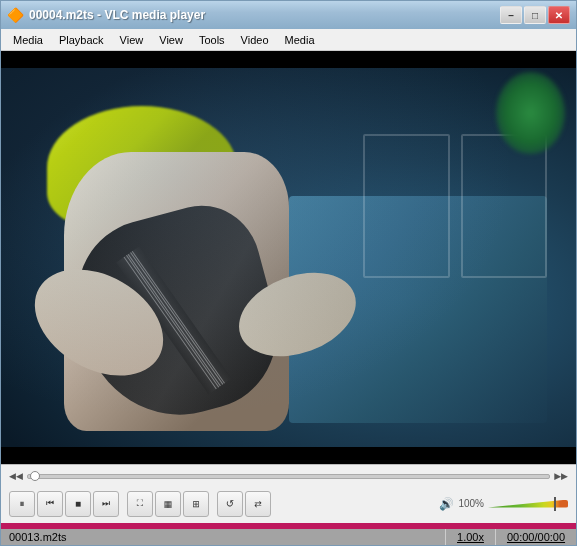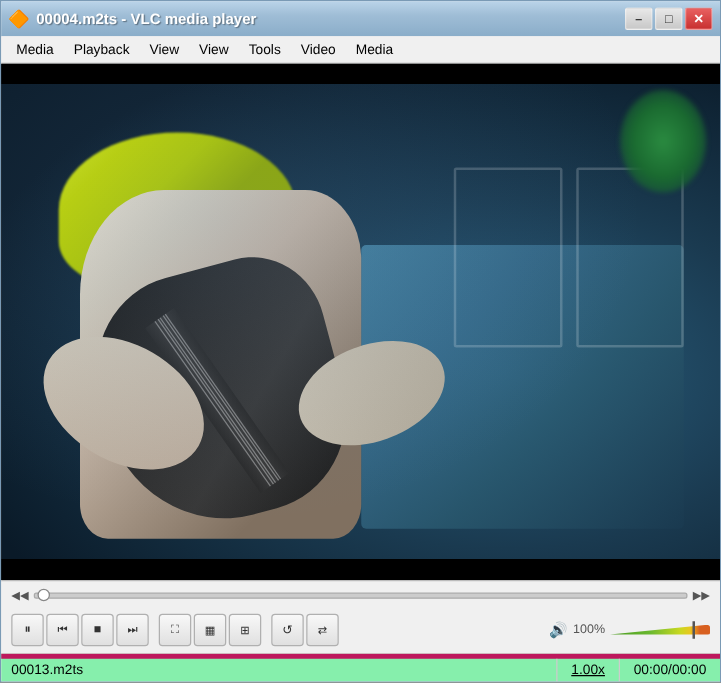--- a/index.html
+++ b/index.html
@@ -346,22 +346,22 @@
       position: absolute;
       right: 15%;
       top: -3px;
       width: 2px;
       height: 14px;
       background: #555;
       cursor: pointer;
     }
     .status-bar {
       height: 22px;
-      background: #86efac;
-      border-top: 4px solid #be185d;
+      background: #a3a3a3;
+      border-top: 6px solid #be185d;
       display: flex;
       align-items: flex-start;
       padding: 0;
       font-size: 11px;
     }
     .status-filename {
       flex: 1;
       padding: 0 8px;
       color: #000;
       border-right: 1px solid #ccc;
@@ -381,20 +381,21 @@
       text-decoration: underline;
     }
     .status-time {
       padding: 0 8px;
       color: #000;
       height: 100%;
       display: flex;
       align-items: center;
       min-width: 80px;
       justify-content: center;
+      text-decoration: underline;
     }
     .btn-group-sep {
       width: 4px;
     }
     .volume-pct {
       font-size: 10px;
       color: #555;
     }
   </style>
 </head>

